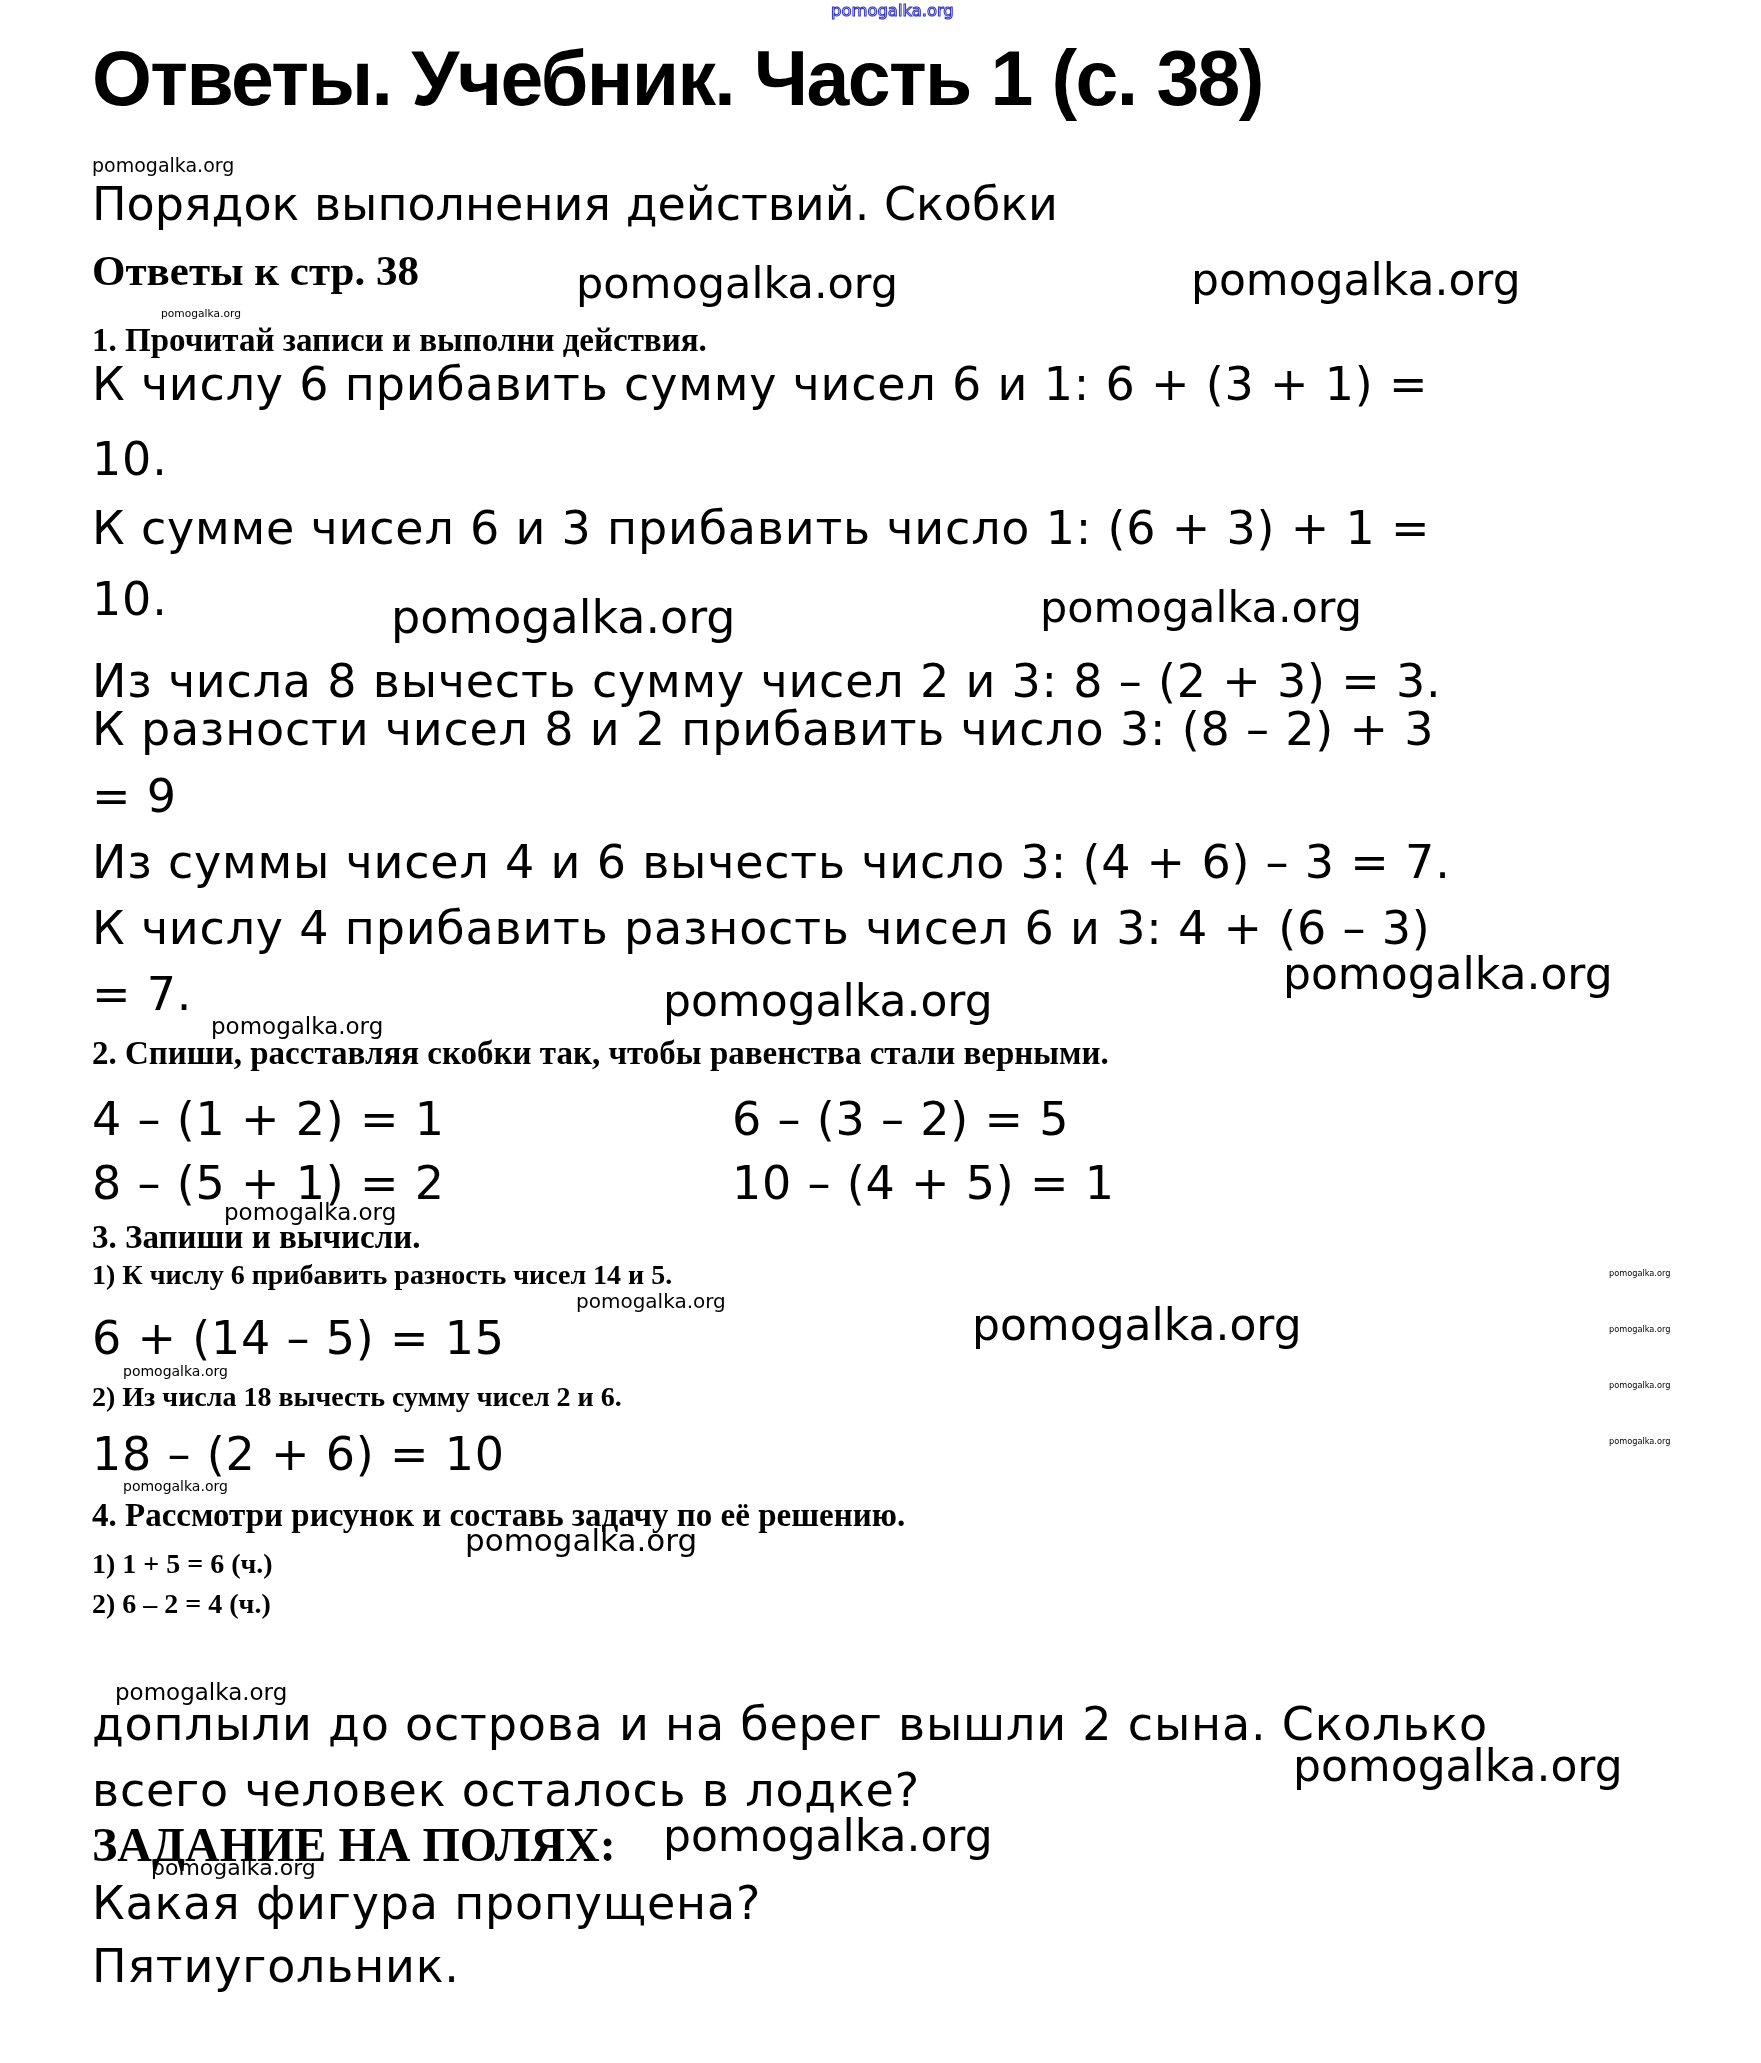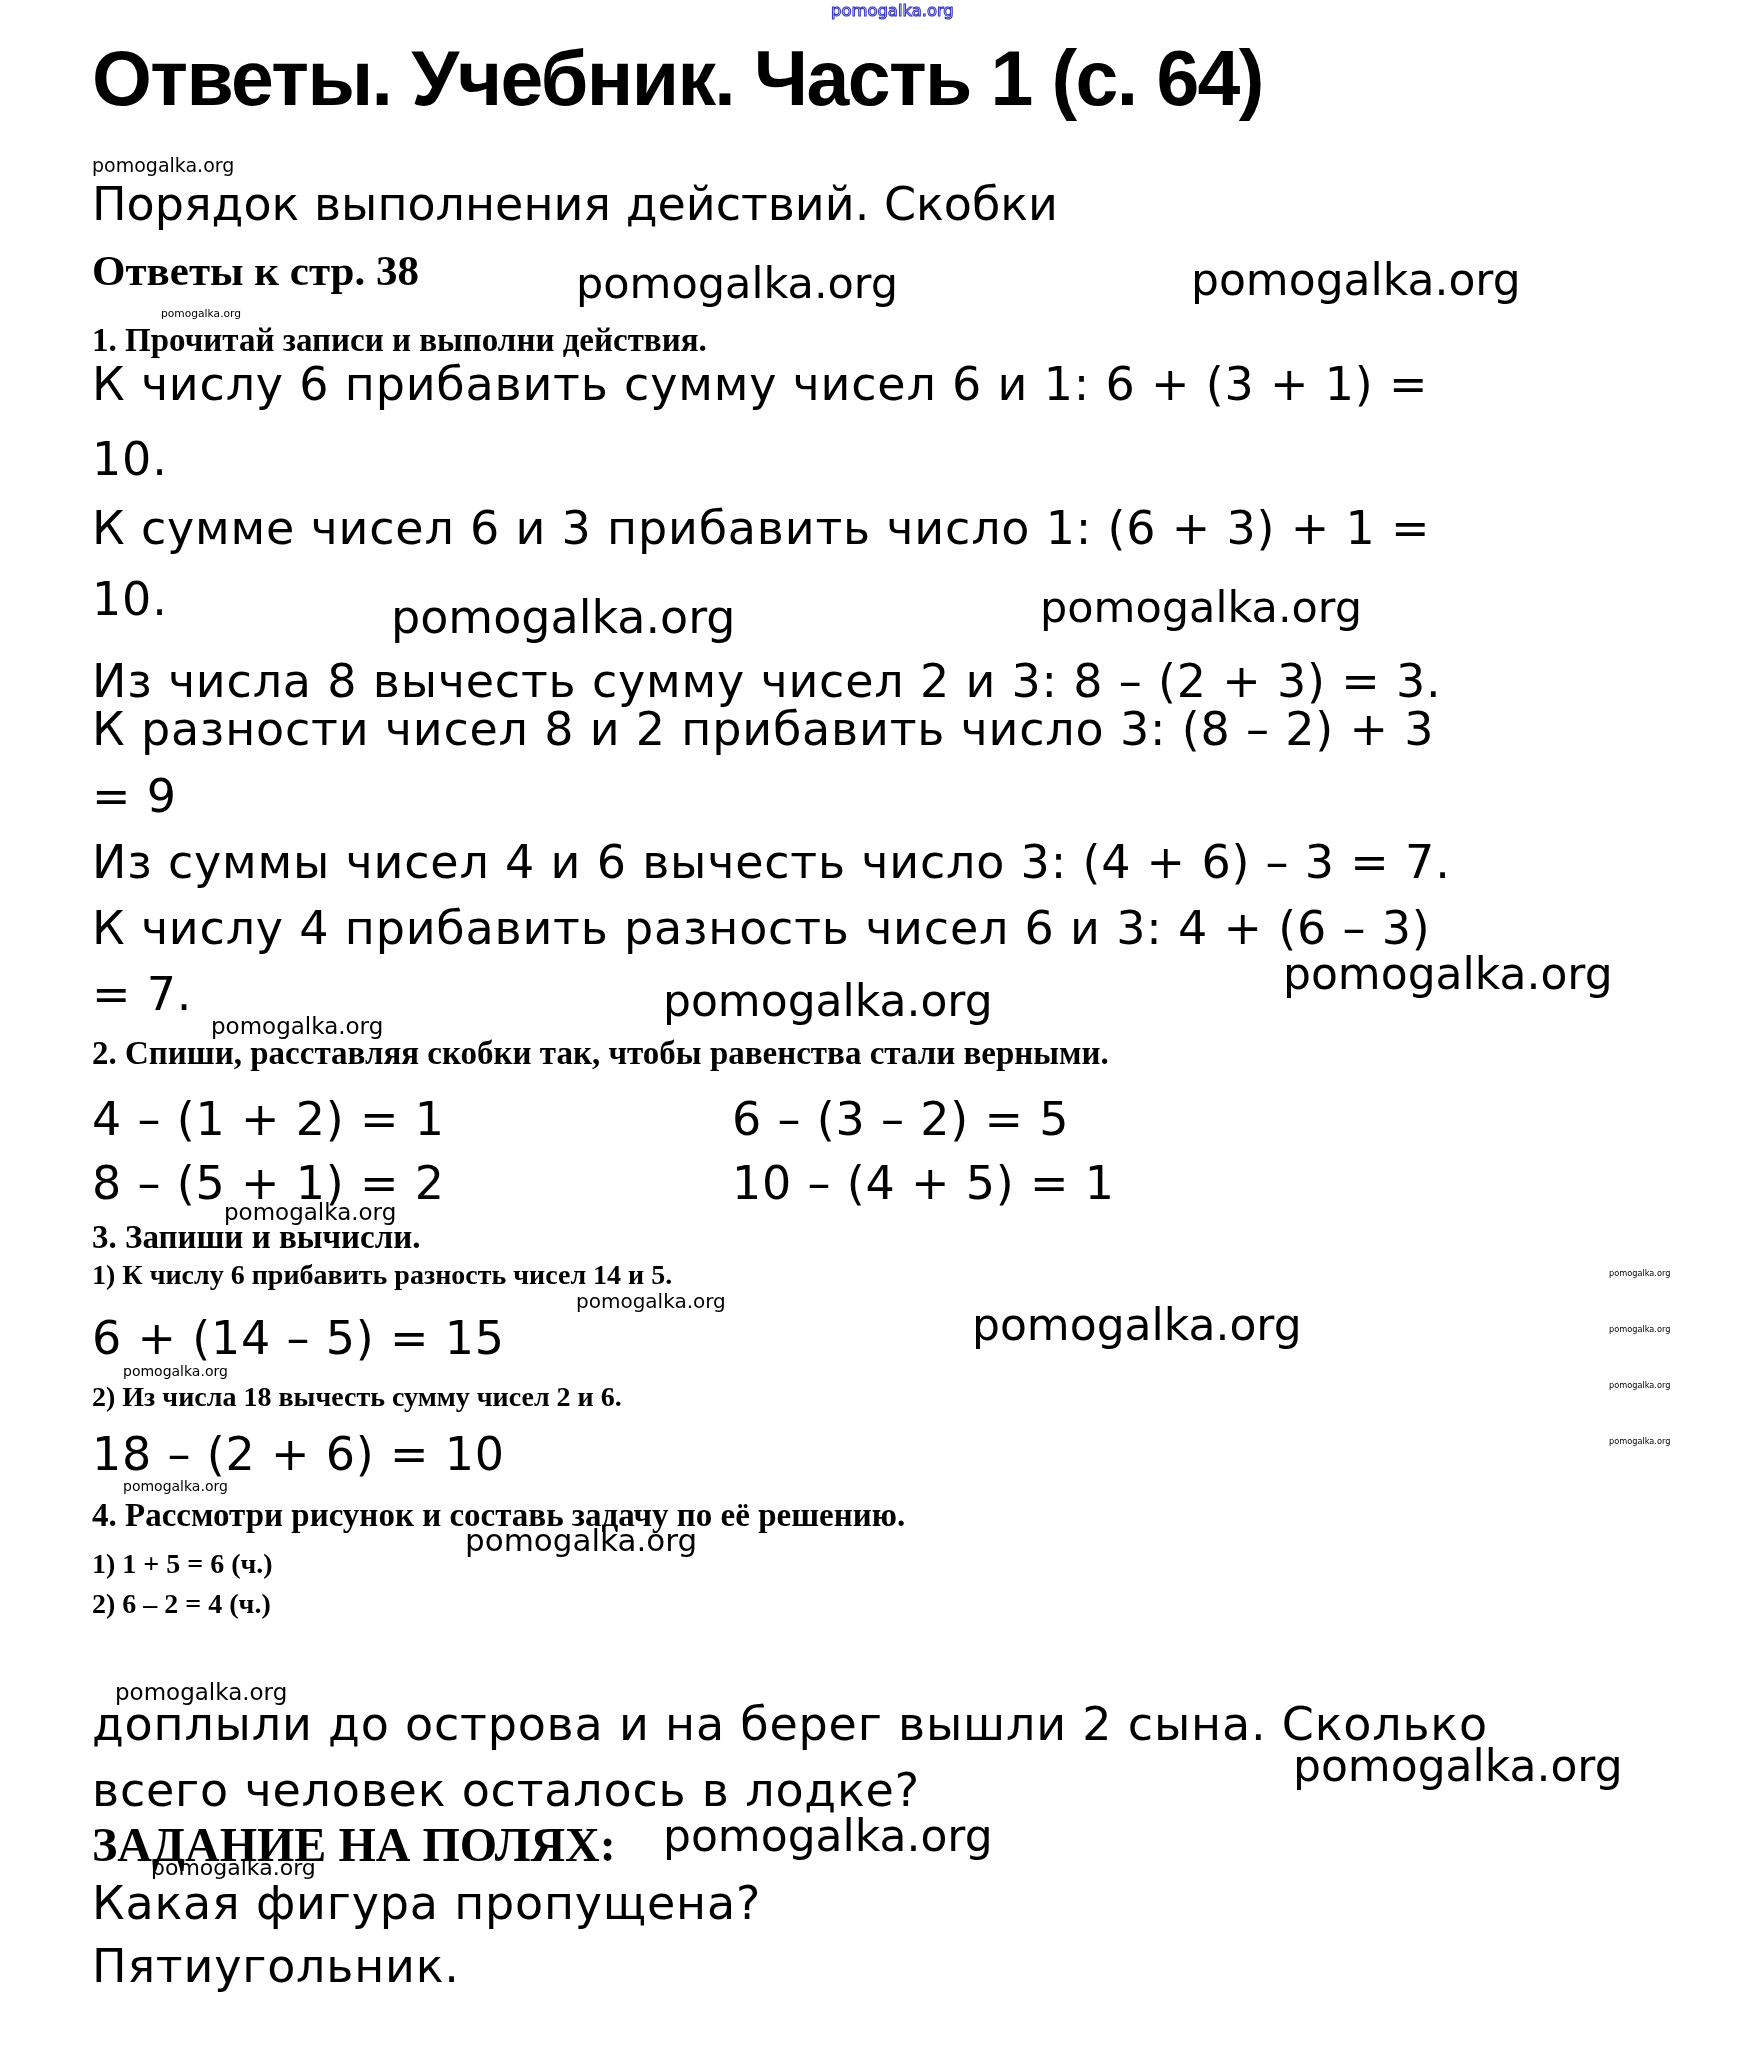--- a/index.html
+++ b/index.html
@@ -40,21 +40,21 @@
   <span class="wm" style="top:1364px;left:123px;font-size:14px;">pomogalka.org</span>
   <span class="wm" style="top:1381px;left:1609px;font-size:8.2px;">pomogalka.org</span>
   <span class="wm" style="top:1437px;left:1609px;font-size:8.2px;">pomogalka.org</span>
   <span class="wm" style="top:1479px;left:123px;font-size:14px;">pomogalka.org</span>
   <span class="wm" style="top:1525px;left:465px;font-size:31px;">pomogalka.org</span>
   <span class="wm" style="top:1681px;left:115px;font-size:23px;">pomogalka.org</span>
   <span class="wm" style="top:1744px;left:1293px;font-size:44px;">pomogalka.org</span>
   <span class="wm" style="top:1814px;left:663px;font-size:44px;">pomogalka.org</span>
   <span class="wm" style="top:1857px;left:151px;font-size:22px;">pomogalka.org</span>
 
-  <div class="t title" style="top:36px;left:92px;">Ответы. Учебник. Часть 1 (с. 64)</div>
+  <div class="t title" style="top:36px;left:92px;">Ответы. Учебник. Часть 1 (с. 38)</div>
   <div class="t sans topic" style="top:179px;left:92px;">Порядок выполнения действий. Скобки</div>
   <div class="t serifb ansheader" style="top:247px;left:92px;">Ответы к стр. 38</div>
 
   <div class="t serifb secheader" style="top:322px;left:92px;">1. Прочитай записи и выполни действия.</div>
   <div class="t sans body" style="top:359px;left:92px;">К числу 6 прибавить сумму чисел 6 и 1: 6 + (3 + 1) =</div>
   <div class="t sans body" style="top:434px;left:92px;">10.</div>
   <div class="t sans body" style="top:503px;left:92px;">К сумме чисел 6 и 3 прибавить число 1: (6 + 3) + 1 =</div>
   <div class="t sans body" style="top:574px;left:92px;">10.</div>
   <div class="t sans body" style="top:640px;left:92px;margin-top:16px;">Из числа 8 вычесть сумму чисел 2 и 3: 8 – (2 + 3) = 3.</div>
   <div class="t sans body" style="top:704px;left:92px;">К разности чисел 8 и 2 прибавить число 3: (8 – 2) + 3</div>

